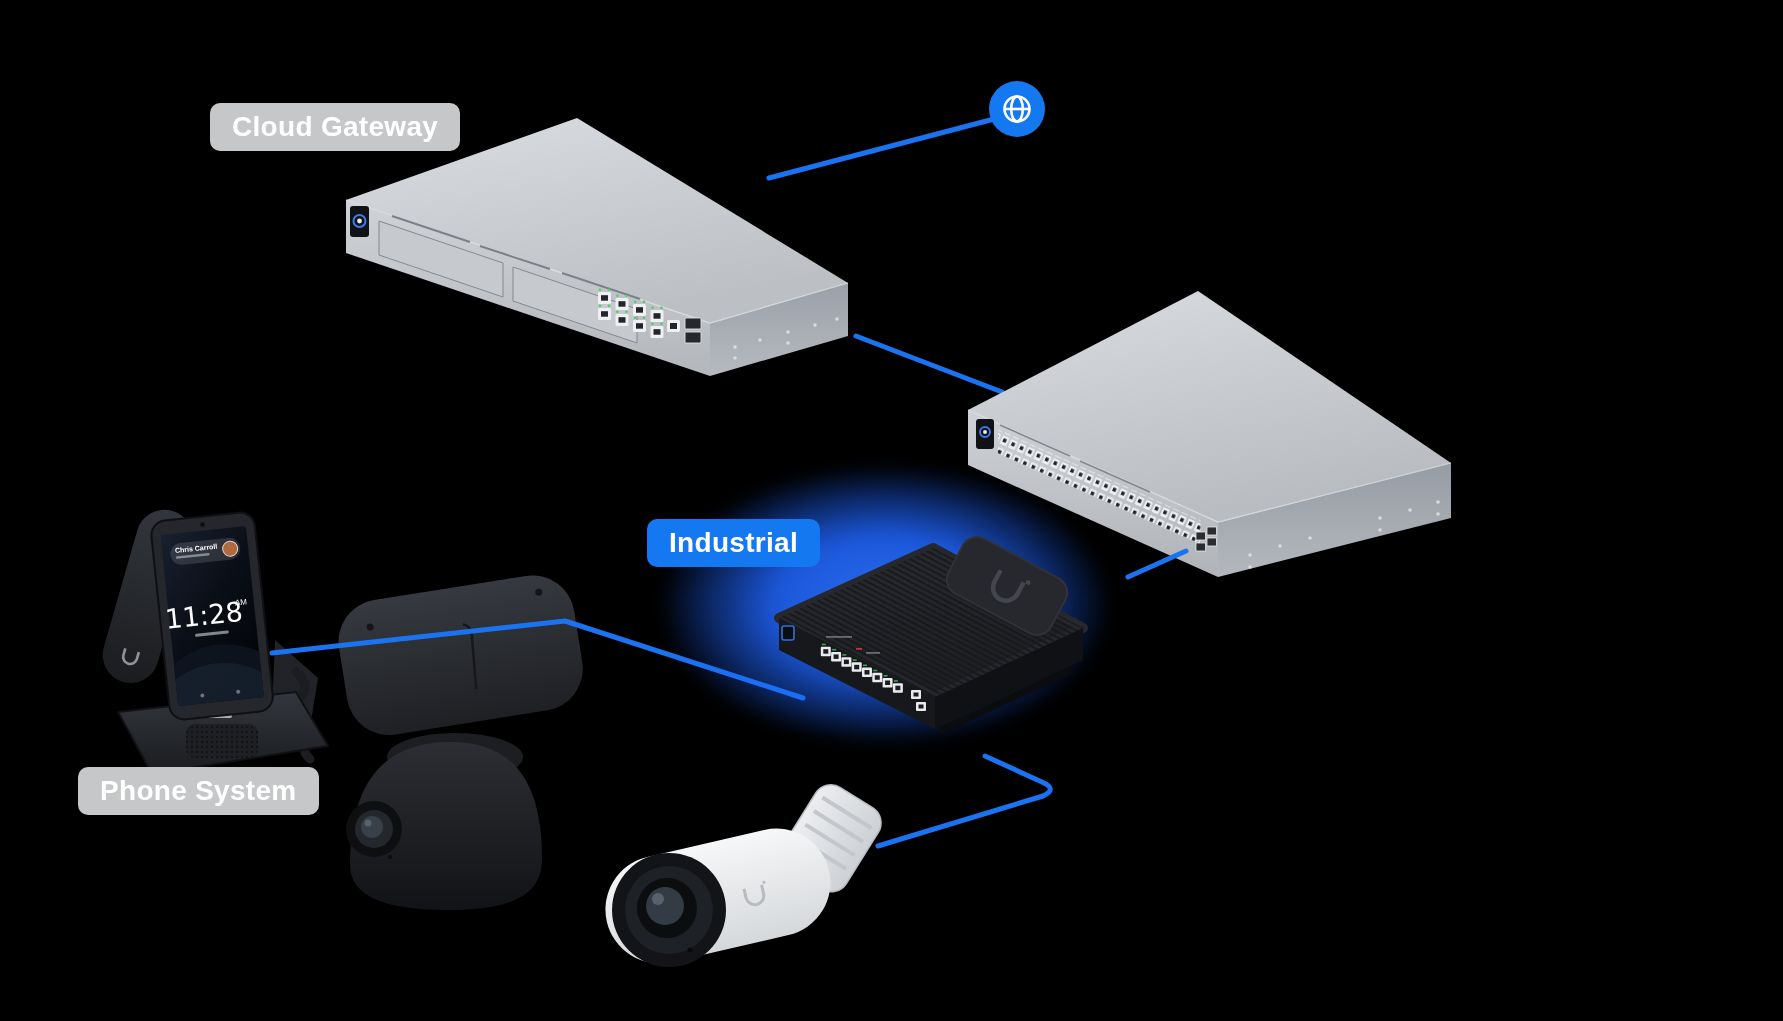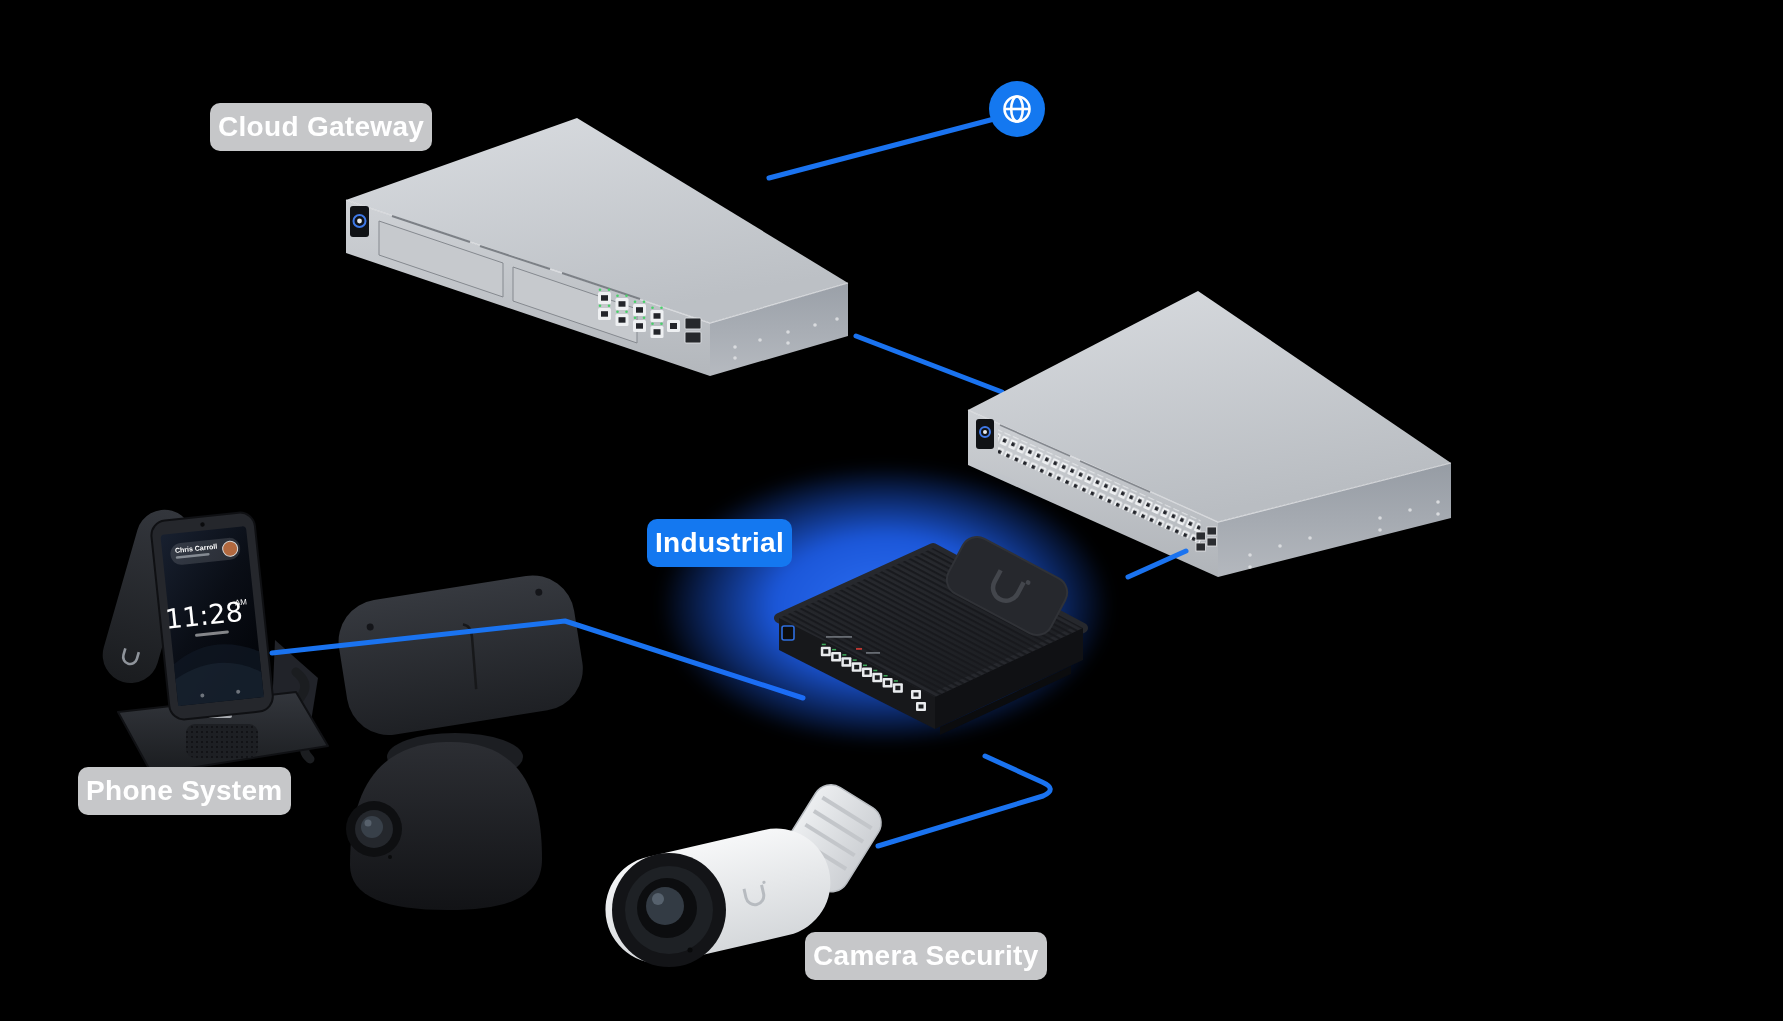--- a/index.html
+++ b/index.html
@@ -2,21 +2,21 @@
 <html><head>
 <meta charset="utf-8">
 <style>
   html,body{margin:0;padding:0;background:#000;}
   #stage{position:relative;width:1783px;height:1021px;background:#000;overflow:hidden;
          font-family:"Liberation Sans",sans-serif;}
   #stage svg{display:block;overflow:visible;}
   .layer{position:absolute;left:0;top:0;pointer-events:none;}
   .dev{position:absolute;}
   .badge{position:absolute;background:#c6c7c9;color:#fff;font-weight:700;font-size:28px;
-         line-height:1;padding:10px 8px;border-radius:10px;letter-spacing:.3px;white-space:nowrap;}
+         line-height:1;padding:10px 22px;border-radius:10px;letter-spacing:.3px;white-space:nowrap;}
   .badge.blue{background:#1478f0;}
   .glow{position:absolute;left:595px;top:425px;width:580px;height:360px;border-radius:50%;
         background:radial-gradient(50% 50% at 50% 50%,
            rgba(45,115,255,0.95) 0%, rgba(32,102,255,0.85) 38%,
            rgba(30,100,255,0.40) 60%, rgba(30,100,255,0) 78%);
         filter:blur(7px);}
   .globe-wrap{position:absolute;left:989px;top:81px;width:56px;height:56px;border-radius:50%;
         background:#1478f0;display:flex;align-items:center;justify-content:center;}
 </style>
 </head>
@@ -359,21 +359,20 @@
         <rect x="143.5" y="152.5" width="5" height="4" fill="#1b1d20"></rect>
         <rect x="146" y="162" width="10" height="9" rx="1" fill="#e9ebee"></rect>
         <rect x="148.5" y="164.5" width="5" height="4" fill="#1b1d20"></rect>
       </g>
     </svg>
   </div>
 
   <div class="badge" style="left:210px;top:103px">Cloud Gateway</div>
   <div class="badge" style="left:78px;top:767px">Phone System</div>
   <div class="badge blue" style="left:647px;top:519px">Industrial</div>
-  <div class="badge" style="left:805px;top:932px">Camera Security</div>
 
   <div class="globe-wrap">
     <svg width="36" height="36" viewBox="0 0 36 36">
       <g fill="none" stroke="#ffffff" stroke-width="2.6">
         <circle cx="18" cy="18" r="12.5"></circle>
         <ellipse cx="18" cy="18" rx="5.8" ry="12.5"></ellipse>
         <line x1="5.5" y1="18" x2="30.5" y2="18"></line>
       </g>
     </svg>
   </div>

